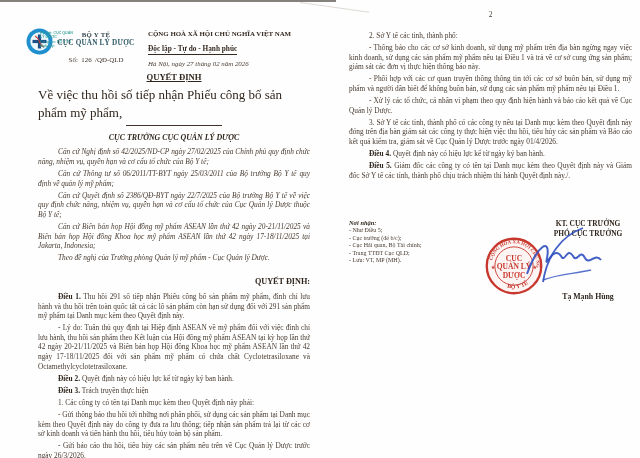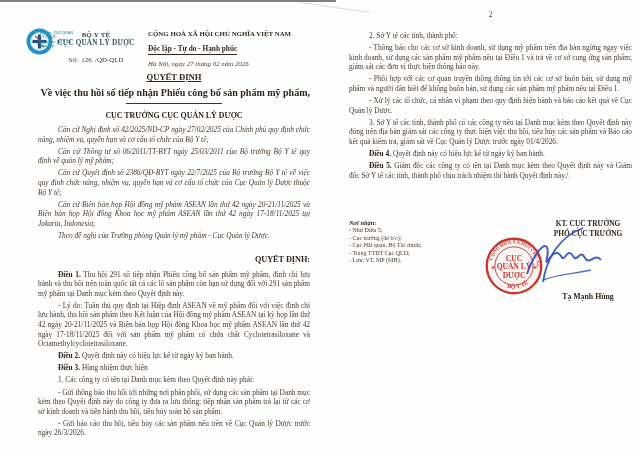--- a/index.html
+++ b/index.html
@@ -26,23 +26,23 @@
   .nat-block{position:absolute;left:148px;top:30px;width:178px;text-align:left;}
   .nat-line1{font-size:6.9px;font-weight:bold;color:#34281f;}
   .nat-line2{font-size:7.3px;font-weight:bold;color:#34281f;display:inline-block;
     border-bottom:1px solid #34281f;padding-bottom:1px;margin-top:2px;}
   .nat-date{font-size:6.9px;font-style:italic;margin-top:5px;color:#473a2f;}
 
   
   .body1{position:absolute;left:38px;top:72px;width:272px;}
   .body2{position:absolute;left:14px;top:10px;width:283px;}
   .doc-title{text-align:center;font-size:8.6px;font-weight:bold;color:#30261d;margin:0 0 4px 0;text-decoration:underline;}
-  .doc-subtitle{text-align:right;font-size:10px;font-weight:bold;color:#30261d;line-height:1.4;margin:0;}
+  .doc-subtitle{text-align:left;font-size:13px;font-weight:normal;color:#30261d;line-height:1.4;margin:0;}
   .subtitle-rule{width:96px;border:none;border-top:1px solid #3f332b;margin:3px auto 7px auto;}
-  .authority{text-align:center;font-size:7.9px;font-weight:bold;color:#30261d;margin:0 0 5px 0;}
+  .authority{text-align:center;font-size:7.9px;font-weight:bold;color:#30261d;margin:0 0 5px 0;font-style:italic;}
   .para{font-size:7.35px;line-height:9.6px;text-align:justify;text-indent:20px;margin:0 0 2.5px 0;}
   .para.italic{font-style:italic;}
   .para b{color:#30261d;}
   .decision-heading{text-align:right;font-size:8.2px;font-weight:bold;color:#30261d;margin:14px 0 6px 0;}
   .page-num{text-align:center;font-size:7.4px;margin:0 0 12px 0;color:#473a2f;}
 
   
   .recipients{position:absolute;left:14px;top:219px;width:120px;}
   .recipients-label{font-size:6.4px;font-weight:bold;font-style:italic;color:#30261d;margin:0 0 1px 0;}
   .recipients-item{font-size:6px;line-height:7.6px;color:#473a2f;}
@@ -106,21 +106,21 @@
       <p class="para italic">Căn cứ Thông tư số 06/2011/TT-BYT ngày 25/03/2011 của Bộ trưởng Bộ Y tế quy định về quản lý mỹ phẩm;</p>
       <p class="para italic">Căn cứ Quyết định số 2386/QĐ-BYT ngày 22/7/2025 của Bộ trưởng Bộ Y tế về việc quy định chức năng, nhiệm vụ, quyền hạn và cơ cấu tổ chức của Cục Quản lý Dược thuộc Bộ Y tế;</p>
       <p class="para italic">Căn cứ Biên bản họp Hội đồng mỹ phẩm ASEAN lần thứ 42 ngày 20-21/11/2025 và Biên bản họp Hội đồng Khoa học mỹ phẩm ASEAN lần thứ 42 ngày 17-18/11/2025 tại Jakarta, Indonesia;</p>
       <p class="para italic">Theo đề nghị của Trưởng phòng Quản lý mỹ phẩm - Cục Quản lý Dược.</p>
 
       <div class="decision-heading">QUYẾT ĐỊNH:</div>
 
       <p class="para"><b>Điều 1.</b> <span>Thu hồi 291 số tiếp nhận Phiếu công bố sản phẩm mỹ phẩm, đình chỉ lưu hành và thu hồi trên toàn quốc tất cả các lô sản phẩm còn hạn sử dụng đối với 291 sản phẩm mỹ phẩm tại Danh mục kèm theo Quyết định này.</span></p>
       <p class="para"><span>- Lý do: Tuân thủ quy định tại Hiệp định ASEAN về mỹ phẩm đối với việc đình chỉ lưu hành, thu hồi sản phẩm theo Kết luận của Hội đồng mỹ phẩm ASEAN tại kỳ họp lần thứ 42 ngày 20-21/11/2025 và Biên bản họp Hội đồng Khoa học mỹ phẩm ASEAN lần thứ 42 ngày 17-18/11/2025 đối với sản phẩm mỹ phẩm có chứa chất Cyclotetrasiloxane và Octamethylcyclotetrasiloxane.</span></p>
       <p class="para"><b>Điều 2.</b> <span>Quyết định này có hiệu lực kể từ ngày ký ban hành.</span></p>
-      <p class="para"><b>Điều 3.</b> <span>Hùng nhiệm thực hiện</span></p>
+      <p class="para"><b>Điều 3.</b> <span>Trách truyền thực hiện</span></p>
       <p class="para"><span>1. Các công ty có tên tại Danh mục kèm theo Quyết định này phải:</span></p>
       <p class="para"><span>- Gửi thông báo thu hồi tới những nơi phân phối, sử dụng các sản phẩm tại Danh mục kèm theo Quyết định này do công ty đưa ra lưu thông; tiếp nhận sản phẩm trả lại từ các cơ sở kinh doanh và tiến hành thu hồi, tiêu hủy toàn bộ sản phẩm.</span></p>
       <p class="para"><span>- Gửi báo cáo thu hồi, tiêu hủy các sản phẩm nêu trên về Cục Quản lý Dược trước ngày 26/3/2026.</span></p>
     </div>
   </div>
 
   <div class="page" id="page2">
     <div class="body2">
       <div class="page-num">2</div>
 

